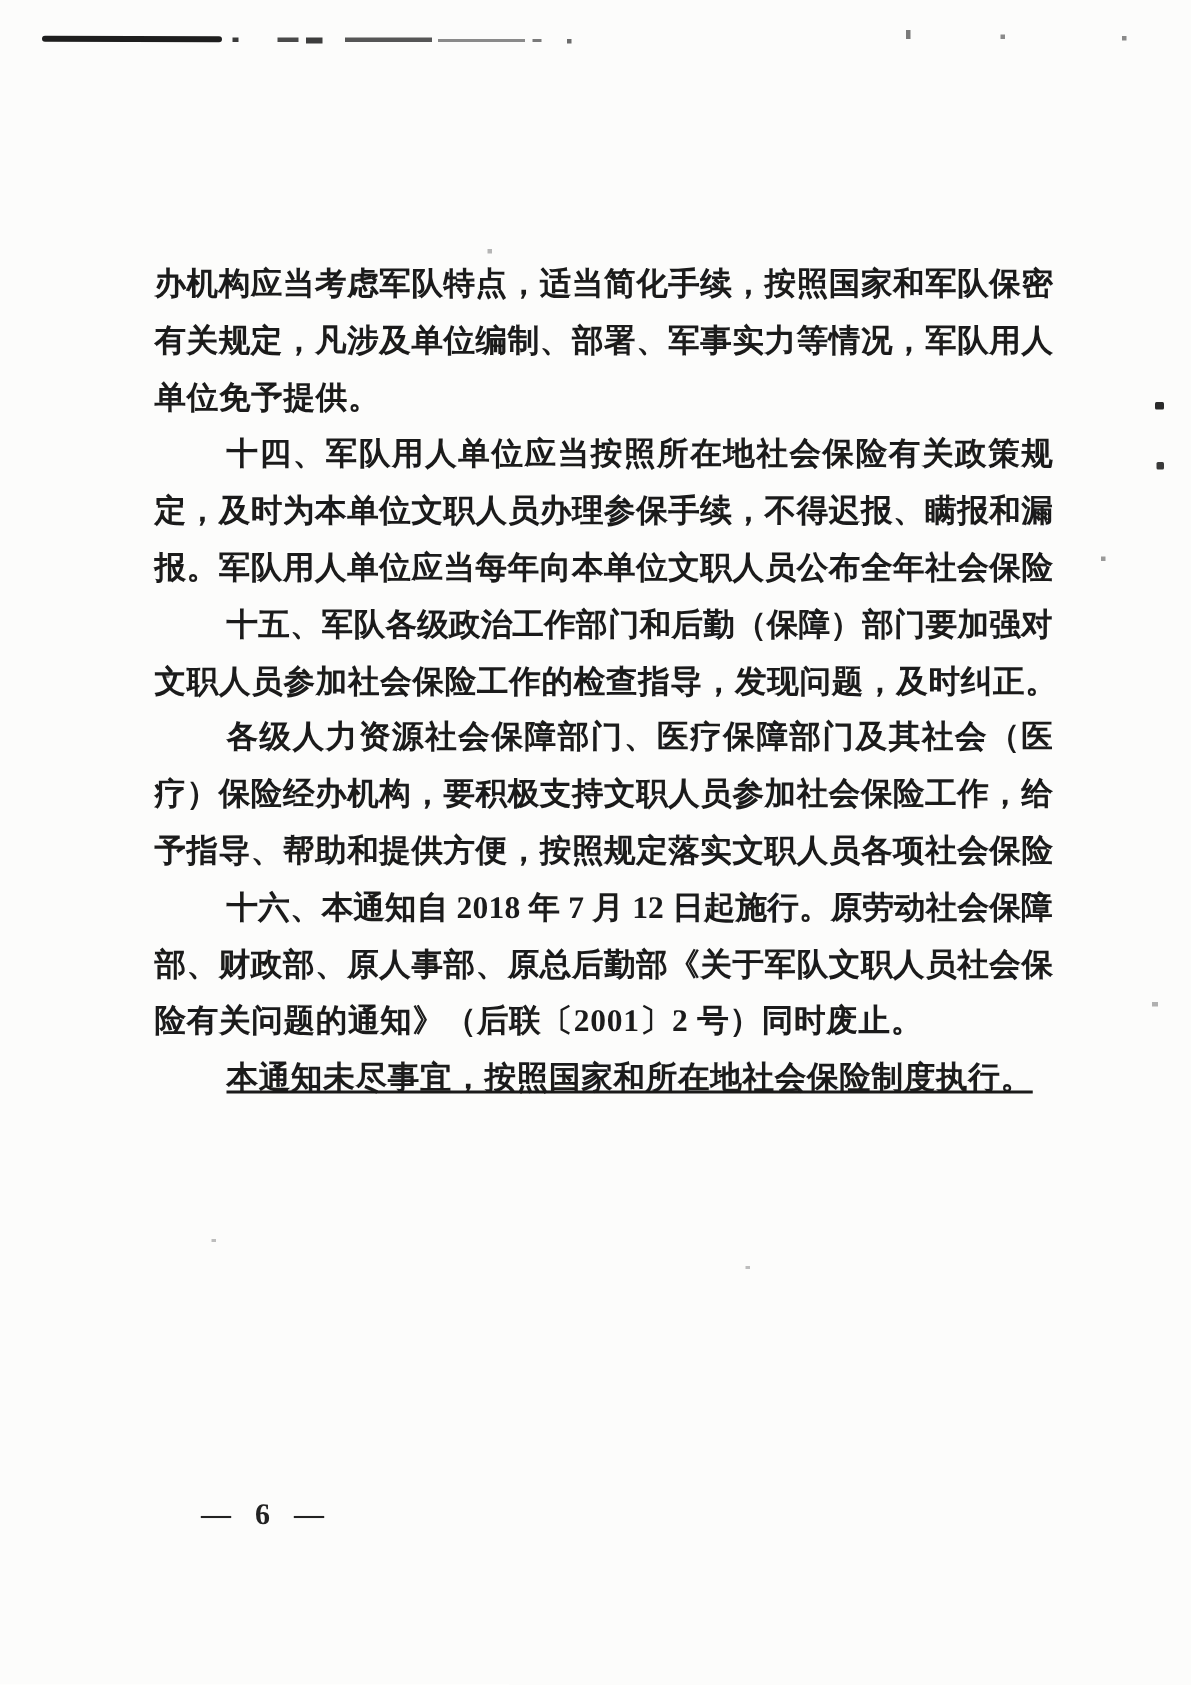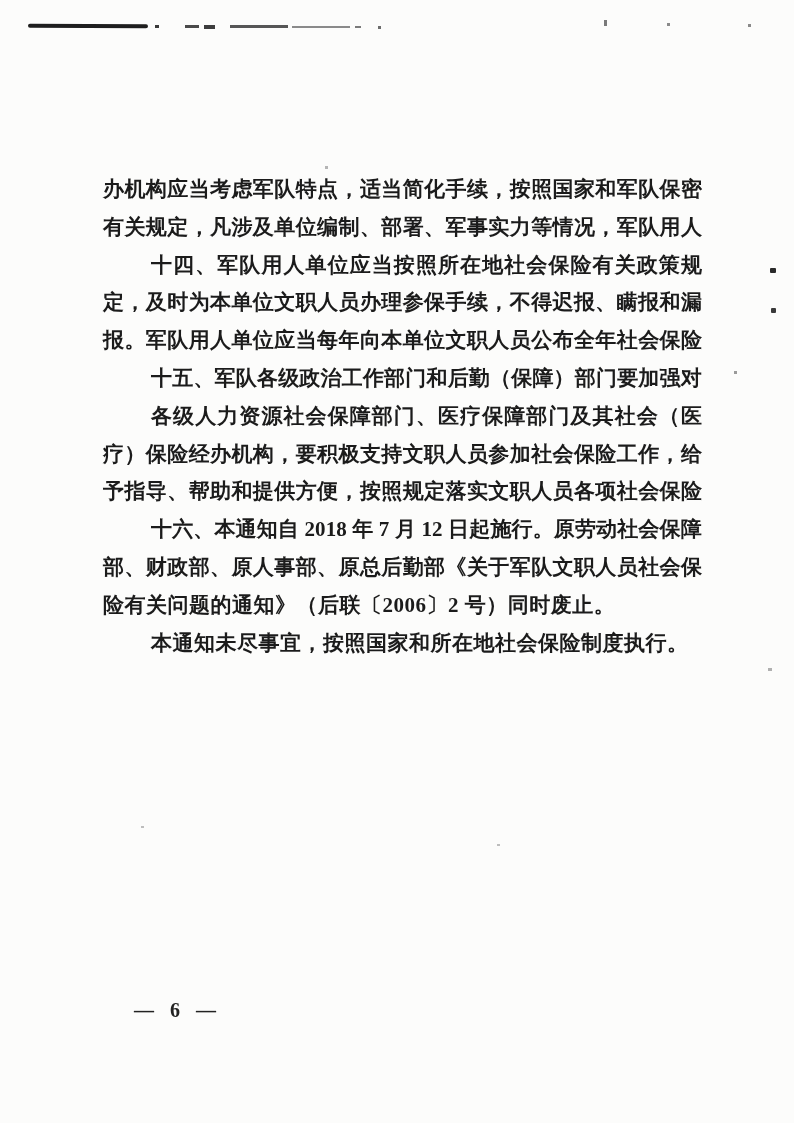--- a/index.html
+++ b/index.html
@@ -35,21 +35,21 @@
   }
   
   .line.fill {
     display: flex;
     justify-content: space-between;
     align-items: center;
     letter-spacing: 0;
   }
   .line.fill .ch { white-space: pre; }
   .line.indent.fill { padding-left: 48px; }
-  .line.indent:not(.fill) { text-indent: 48px; }
+  .line.indent:not(.fill) { text-indent: 48px; text-decoration: underline; }
 
   
   .footer {
     position: absolute;
     left: 134px;
     top: 999px;
     display: flex;
     align-items: center;
     gap: 16px;
     font-size: 20px;
@@ -102,30 +102,32 @@
   <div class="mark s6"></div>
   <div class="mark s7"></div>
   <div class="mark s8"></div>
   <div class="mark s9"></div>
   <div class="mark s10"></div>
   <div class="mark s11"></div>
 
   <div class="text-block">
       <div class="line fill"><span class="ch">办</span><span class="ch">机</span><span class="ch">构</span><span class="ch">应</span><span class="ch">当</span><span class="ch">考</span><span class="ch">虑</span><span class="ch">军</span><span class="ch">队</span><span class="ch">特</span><span class="ch">点</span><span class="ch">，</span><span class="ch">适</span><span class="ch">当</span><span class="ch">简</span><span class="ch">化</span><span class="ch">手</span><span class="ch">续</span><span class="ch">，</span><span class="ch">按</span><span class="ch">照</span><span class="ch">国</span><span class="ch">家</span><span class="ch">和</span><span class="ch">军</span><span class="ch">队</span><span class="ch">保</span><span class="ch">密</span></div>
       <div class="line fill"><span class="ch">有</span><span class="ch">关</span><span class="ch">规</span><span class="ch">定</span><span class="ch">，</span><span class="ch">凡</span><span class="ch">涉</span><span class="ch">及</span><span class="ch">单</span><span class="ch">位</span><span class="ch">编</span><span class="ch">制</span><span class="ch">、</span><span class="ch">部</span><span class="ch">署</span><span class="ch">、</span><span class="ch">军</span><span class="ch">事</span><span class="ch">实</span><span class="ch">力</span><span class="ch">等</span><span class="ch">情</span><span class="ch">况</span><span class="ch">，</span><span class="ch">军</span><span class="ch">队</span><span class="ch">用</span><span class="ch">人</span></div>
+      <div class="line">单位免予提供。</div>
       <div class="line indent fill"><span class="ch">十</span><span class="ch">四</span><span class="ch">、</span><span class="ch">军</span><span class="ch">队</span><span class="ch">用</span><span class="ch">人</span><span class="ch">单</span><span class="ch">位</span><span class="ch">应</span><span class="ch">当</span><span class="ch">按</span><span class="ch">照</span><span class="ch">所</span><span class="ch">在</span><span class="ch">地</span><span class="ch">社</span><span class="ch">会</span><span class="ch">保</span><span class="ch">险</span><span class="ch">有</span><span class="ch">关</span><span class="ch">政</span><span class="ch">策</span><span class="ch">规</span></div>
       <div class="line fill"><span class="ch">定</span><span class="ch">，</span><span class="ch">及</span><span class="ch">时</span><span class="ch">为</span><span class="ch">本</span><span class="ch">单</span><span class="ch">位</span><span class="ch">文</span><span class="ch">职</span><span class="ch">人</span><span class="ch">员</span><span class="ch">办</span><span class="ch">理</span><span class="ch">参</span><span class="ch">保</span><span class="ch">手</span><span class="ch">续</span><span class="ch">，</span><span class="ch">不</span><span class="ch">得</span><span class="ch">迟</span><span class="ch">报</span><span class="ch">、</span><span class="ch">瞒</span><span class="ch">报</span><span class="ch">和</span><span class="ch">漏</span></div>
       <div class="line fill"><span class="ch">报</span><span class="ch">。</span><span class="ch">军</span><span class="ch">队</span><span class="ch">用</span><span class="ch">人</span><span class="ch">单</span><span class="ch">位</span><span class="ch">应</span><span class="ch">当</span><span class="ch">每</span><span class="ch">年</span><span class="ch">向</span><span class="ch">本</span><span class="ch">单</span><span class="ch">位</span><span class="ch">文</span><span class="ch">职</span><span class="ch">人</span><span class="ch">员</span><span class="ch">公</span><span class="ch">布</span><span class="ch">全</span><span class="ch">年</span><span class="ch">社</span><span class="ch">会</span><span class="ch">保</span><span class="ch">险</span></div>
       <div class="line indent fill"><span class="ch">十</span><span class="ch">五</span><span class="ch">、</span><span class="ch">军</span><span class="ch">队</span><span class="ch">各</span><span class="ch">级</span><span class="ch">政</span><span class="ch">治</span><span class="ch">工</span><span class="ch">作</span><span class="ch">部</span><span class="ch">门</span><span class="ch">和</span><span class="ch">后</span><span class="ch">勤</span><span class="ch">（</span><span class="ch">保</span><span class="ch">障</span><span class="ch">）</span><span class="ch">部</span><span class="ch">门</span><span class="ch">要</span><span class="ch">加</span><span class="ch">强</span><span class="ch">对</span></div>
+      <div class="line">文职人员参加社会保险工作的检查指导，发现问题，及时纠正。</div>
       <div class="line indent fill"><span class="ch">各</span><span class="ch">级</span><span class="ch">人</span><span class="ch">力</span><span class="ch">资</span><span class="ch">源</span><span class="ch">社</span><span class="ch">会</span><span class="ch">保</span><span class="ch">障</span><span class="ch">部</span><span class="ch">门</span><span class="ch">、</span><span class="ch">医</span><span class="ch">疗</span><span class="ch">保</span><span class="ch">障</span><span class="ch">部</span><span class="ch">门</span><span class="ch">及</span><span class="ch">其</span><span class="ch">社</span><span class="ch">会</span><span class="ch">（</span><span class="ch">医</span></div>
       <div class="line fill"><span class="ch">疗</span><span class="ch">）</span><span class="ch">保</span><span class="ch">险</span><span class="ch">经</span><span class="ch">办</span><span class="ch">机</span><span class="ch">构</span><span class="ch">，</span><span class="ch">要</span><span class="ch">积</span><span class="ch">极</span><span class="ch">支</span><span class="ch">持</span><span class="ch">文</span><span class="ch">职</span><span class="ch">人</span><span class="ch">员</span><span class="ch">参</span><span class="ch">加</span><span class="ch">社</span><span class="ch">会</span><span class="ch">保</span><span class="ch">险</span><span class="ch">工</span><span class="ch">作</span><span class="ch">，</span><span class="ch">给</span></div>
       <div class="line fill"><span class="ch">予</span><span class="ch">指</span><span class="ch">导</span><span class="ch">、</span><span class="ch">帮</span><span class="ch">助</span><span class="ch">和</span><span class="ch">提</span><span class="ch">供</span><span class="ch">方</span><span class="ch">便</span><span class="ch">，</span><span class="ch">按</span><span class="ch">照</span><span class="ch">规</span><span class="ch">定</span><span class="ch">落</span><span class="ch">实</span><span class="ch">文</span><span class="ch">职</span><span class="ch">人</span><span class="ch">员</span><span class="ch">各</span><span class="ch">项</span><span class="ch">社</span><span class="ch">会</span><span class="ch">保</span><span class="ch">险</span></div>
       <div class="line indent fill"><span class="ch">十</span><span class="ch">六</span><span class="ch">、</span><span class="ch">本</span><span class="ch">通</span><span class="ch">知</span><span class="ch">自</span><span class="ch"> </span><span class="ch">2</span><span class="ch">0</span><span class="ch">1</span><span class="ch">8</span><span class="ch"> </span><span class="ch">年</span><span class="ch"> </span><span class="ch">7</span><span class="ch"> </span><span class="ch">月</span><span class="ch"> </span><span class="ch">1</span><span class="ch">2</span><span class="ch"> </span><span class="ch">日</span><span class="ch">起</span><span class="ch">施</span><span class="ch">行</span><span class="ch">。</span><span class="ch">原</span><span class="ch">劳</span><span class="ch">动</span><span class="ch">社</span><span class="ch">会</span><span class="ch">保</span><span class="ch">障</span></div>
       <div class="line fill"><span class="ch">部</span><span class="ch">、</span><span class="ch">财</span><span class="ch">政</span><span class="ch">部</span><span class="ch">、</span><span class="ch">原</span><span class="ch">人</span><span class="ch">事</span><span class="ch">部</span><span class="ch">、</span><span class="ch">原</span><span class="ch">总</span><span class="ch">后</span><span class="ch">勤</span><span class="ch">部</span><span class="ch">《</span><span class="ch">关</span><span class="ch">于</span><span class="ch">军</span><span class="ch">队</span><span class="ch">文</span><span class="ch">职</span><span class="ch">人</span><span class="ch">员</span><span class="ch">社</span><span class="ch">会</span><span class="ch">保</span></div>
-      <div class="line">险有关问题的通知》（后联〔2006〕2 号）同时废止。</div>
+      <div class="line">险有关问题的通知》（后联〔2001〕2 号）同时废止。</div>
       <div class="line indent">本通知未尽事宜，按照国家和所在地社会保险制度执行。</div>
     </div>
 
   <div class="footer">
     <span class="dash">—</span>
     <span class="num">6</span>
     <span class="dash">—</span>
   </div>
 
 </div>

